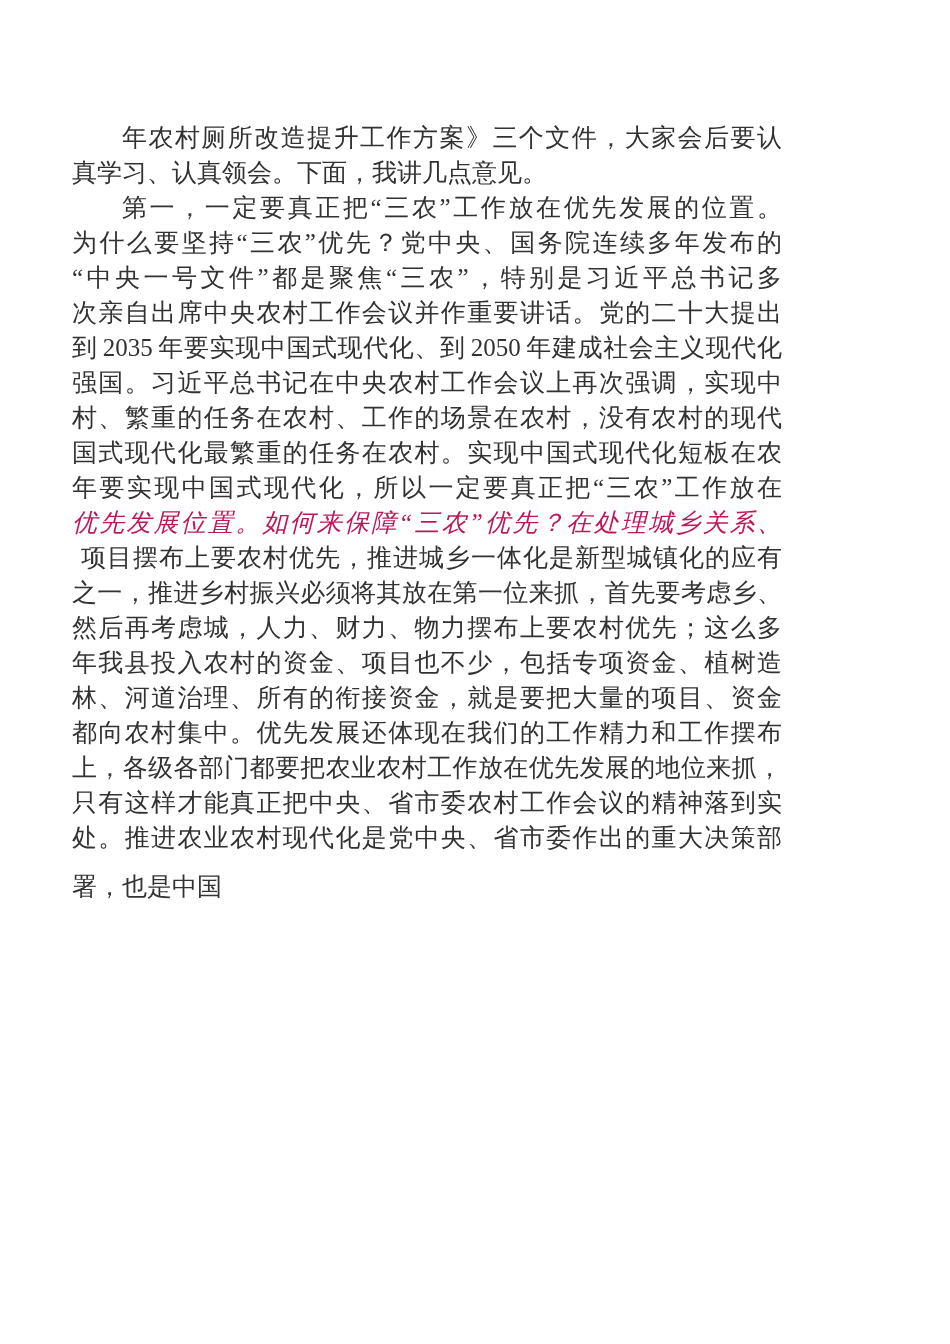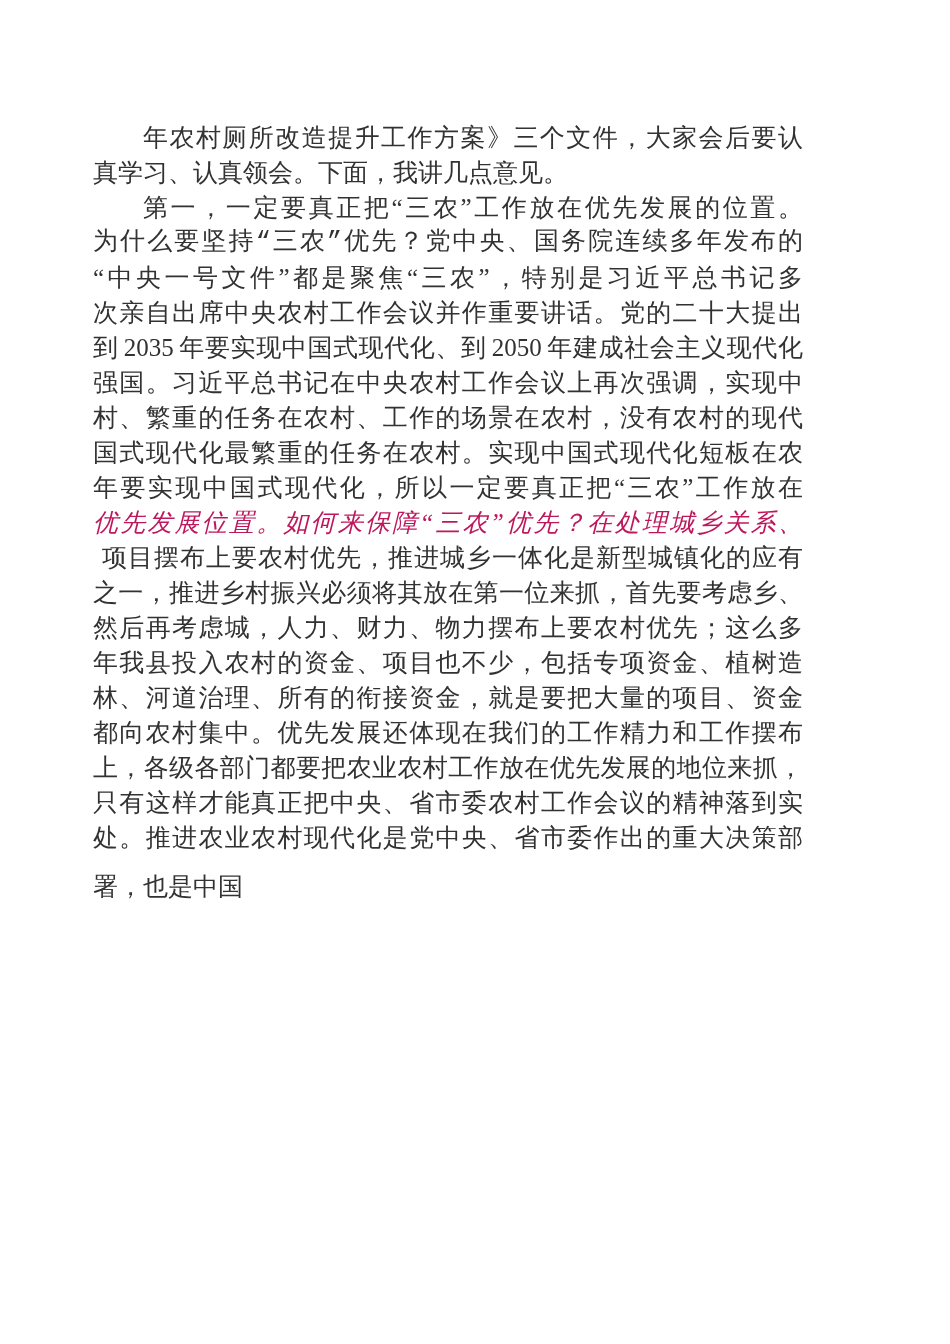--- a/index.html
+++ b/index.html
@@ -10,21 +10,21 @@
   body {
     width: 950px;
     height: 1344px;
     overflow: hidden;
   }
   .page {
     box-sizing: border-box;
     width: 950px;
     height: 968px;
     background: #ffffff;
-    padding: 120px 115px 0 93px;
+    padding: 120px 115px 0 72px;
   }
   .doc-body {
     width: 710px;
   }
   .line {
     font-family: "Liberation Serif", "DejaVu Serif", serif;
     font-size: 25px;
     line-height: 35px;
     color: #323232;
     font-weight: 400;
@@ -40,21 +40,21 @@
   }
 </style>
 </head>
 <body>
 
 <div class="page" style="background: rgb(255, 255, 255);">
   <div class="doc-body">
       <div class="line first" style="color: rgb(50, 50, 50);">年农村厕所改造提升工作方案》三个文件，大家会后要认</div>
       <div class="line last" style="color: rgb(50, 50, 50);">真学习、认真领会。下面，我讲几点意见。</div>
       <div class="line first" style="color: rgb(50, 50, 50);">第一，一定要真正把“三农”工作放在优先发展的位置。</div>
-      <div class="line" style="color: rgb(50, 50, 50); font-family: Liberation Mono, monospace;">为什么要坚持“三农”优先？党中央、国务院连续多年发布的</div>
+      <div class="line" style="color: rgb(50, 50, 50);">为什么要坚持“三农”优先？党中央、国务院连续多年发布的</div>
       <div class="line" style="color: rgb(50, 50, 50);">“中央一号文件”都是聚焦“三农”，特别是习近平总书记多</div>
       <div class="line" style="color: rgb(50, 50, 50);">次亲自出席中央农村工作会议并作重要讲话。党的二十大提出</div>
       <div class="line" style="color: rgb(50, 50, 50);">到 2035 年要实现中国式现代化、到 2050 年建成社会主义现代化</div>
       <div class="line" style="color: rgb(50, 50, 50);">强国。习近平总书记在中央农村工作会议上再次强调，实现中</div>
       <div class="line" style="color: rgb(50, 50, 50);">村、繁重的任务在农村、工作的场景在农村，没有农村的现代</div>
       <div class="line" style="color: rgb(50, 50, 50);">国式现代化最繁重的任务在农村。实现中国式现代化短板在农</div>
       <div class="line" style="color: rgb(50, 50, 50);">年要实现中国式现代化，所以一定要真正把“三农”工作放在</div>
       <div class="line" style="color: #be185d; font-style: italic;">优先发展位置。如何来保障“三农”优先？在处理城乡关系、</div>
       <div class="line" style="color: rgb(50, 50, 50); margin-left: 9px;">项目摆布上要农村优先，推进城乡一体化是新型城镇化的应有</div>
       <div class="line" style="color: rgb(50, 50, 50);">之一，推进乡村振兴必须将其放在第一位来抓，首先要考虑乡、</div>

